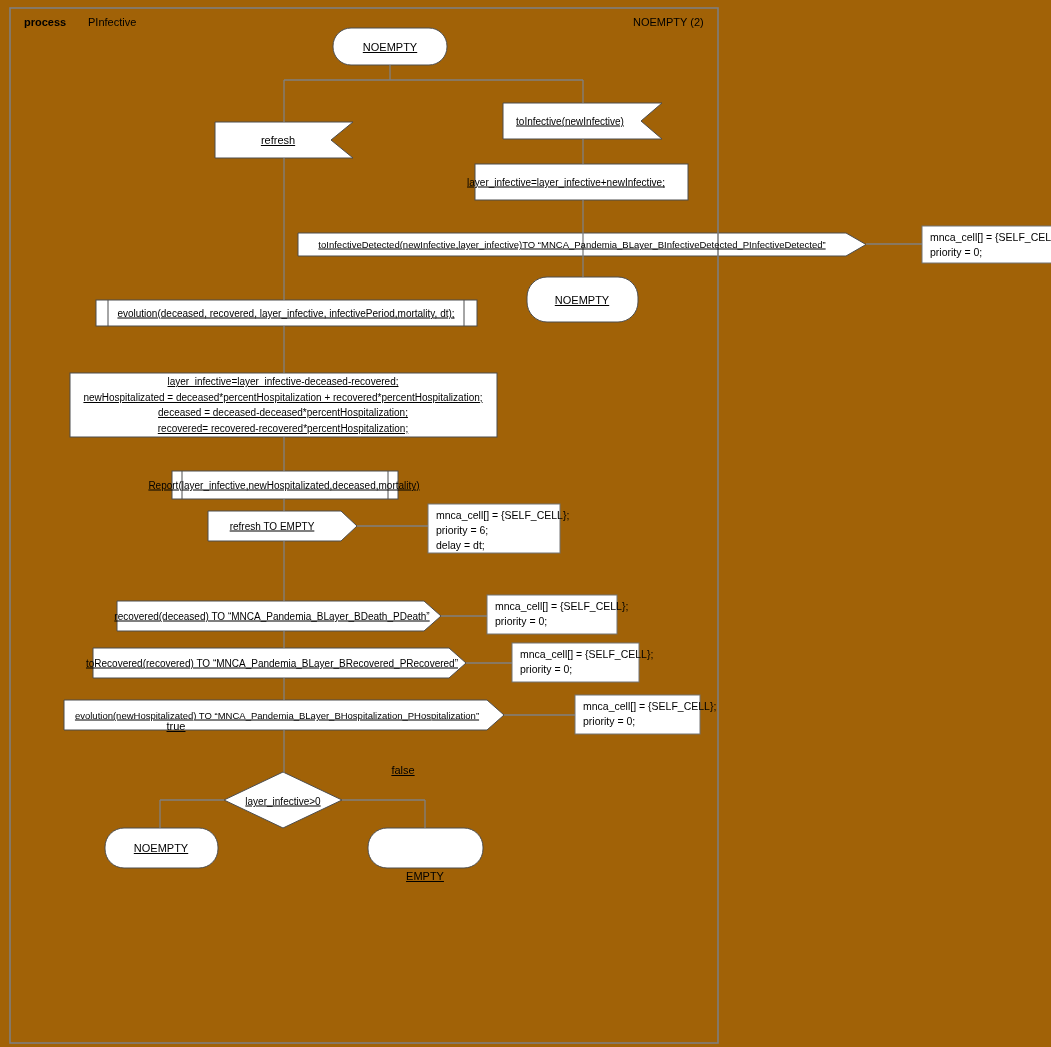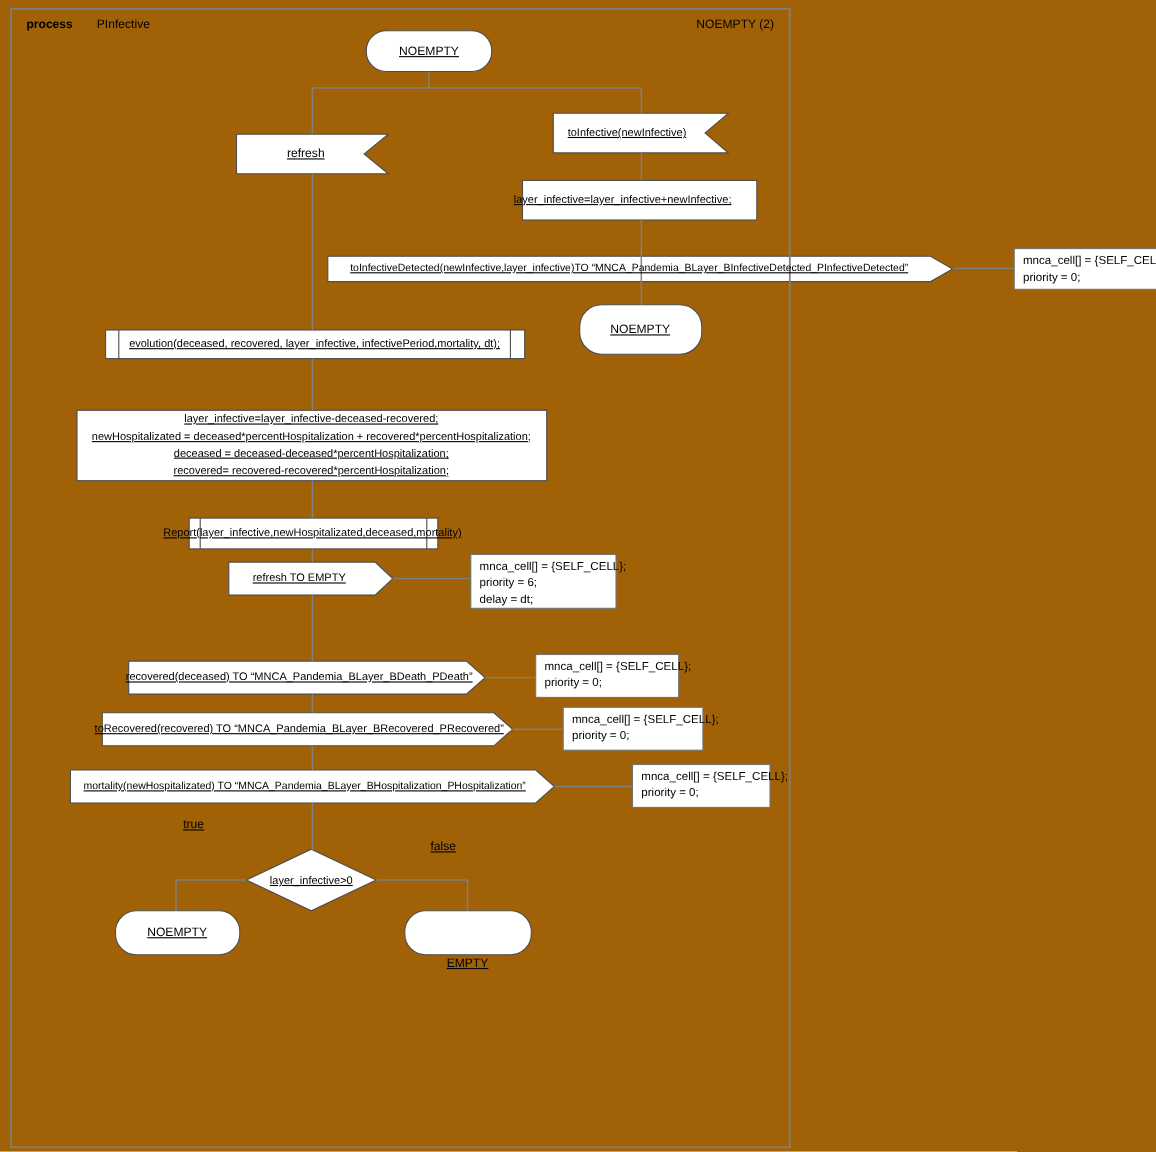--- a/index.html
+++ b/index.html
@@ -95,23 +95,23 @@
   <div class="lbl c" style="left:582px;top:300px">NOEMPTY</div>
   <div class="lbl c f10" style="left:286px;top:313px">evolution(deceased, recovered, layer_infective, infectivePeriod,mortality, dt);</div>
   <div class="lbl c f10 multi bigblock" style="left:283px;top:405px">layer_infective=layer_infective-deceased-recovered;
 newHospitalizated = deceased*percentHospitalization + recovered*percentHospitalization;
 deceased = deceased-deceased*percentHospitalization;
 recovered= recovered-recovered*percentHospitalization;</div>
   <div class="lbl c f10" style="left:284px;top:485px">Report(layer_infective,newHospitalizated,deceased,mortality)</div>
   <div class="lbl c f105" style="left:272px;top:526px">refresh TO EMPTY</div>
   <div class="lbl c f10" style="left:272px;top:616px">recovered(deceased) TO “MNCA_Pandemia_BLayer_BDeath_PDeath”</div>
   <div class="lbl c f10" style="left:272px;top:663px">toRecovered(recovered) TO “MNCA_Pandemia_BLayer_BRecovered_PRecovered”</div>
-  <div class="lbl c f95" style="left:277px;top:715px">mortality(newHospitalizated) TO “MNCA_Pandemia_BLayer_BHospitalization_PHospitalization”</div>
+  <div class="lbl c f95" style="left:277px;top:715px">evolution(newHospitalizated) TO “MNCA_Pandemia_BLayer_BHospitalization_PHospitalization”</div>
   <div class="lbl c f10" style="left:283px;top:801px">layer_infective&gt;0</div>
-  <div class="lbl c" style="left:176px;top:750px">true</div>
+  <div class="lbl c" style="left:176px;top:726px">true</div>
   <div class="lbl c" style="left:403px;top:770px">false</div>
   <div class="lbl c" style="left:161px;top:848px">NOEMPTY</div>
   <div class="lbl c" style="left:425px;top:876px">EMPTY</div>
 
   <div class="lbl cm" style="left:930px;top:230px">mnca_cell[] = {SELF_CELL};
 priority = 0;</div>
   <div class="lbl cm" style="left:436px;top:508px">mnca_cell[] = {SELF_CELL};
 priority = 6;
 delay = dt;</div>
   <div class="lbl cm" style="left:495px;top:599px">mnca_cell[] = {SELF_CELL};

